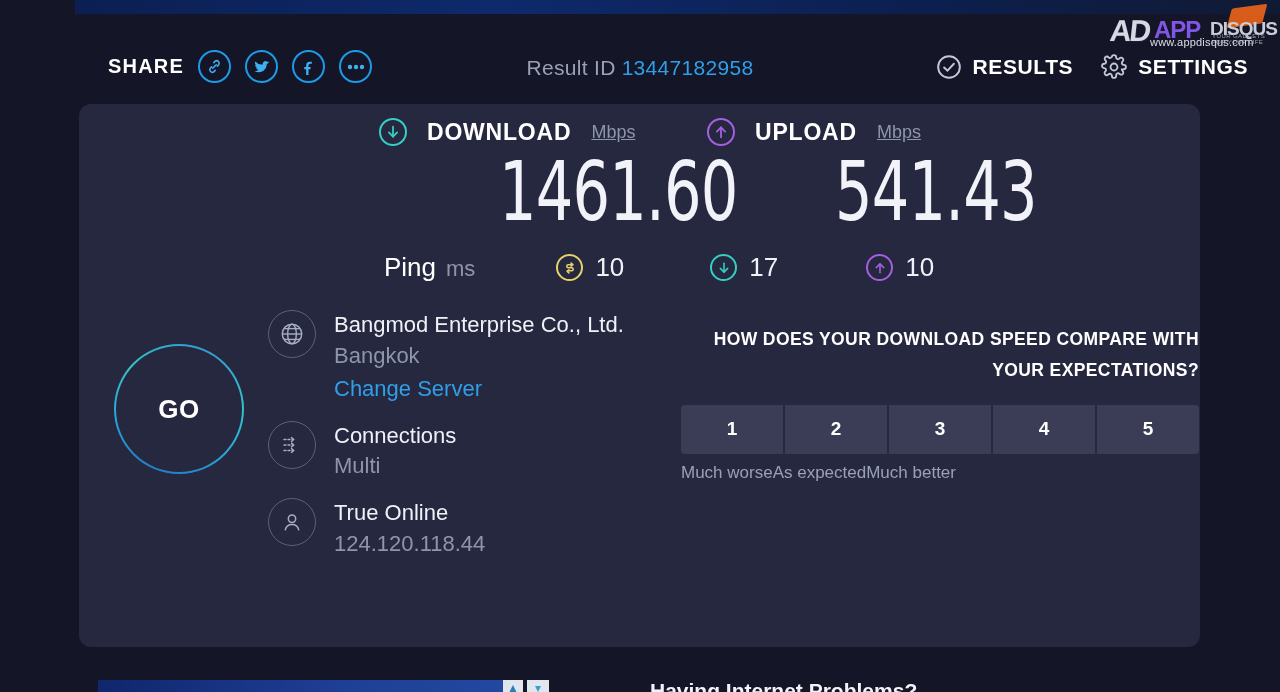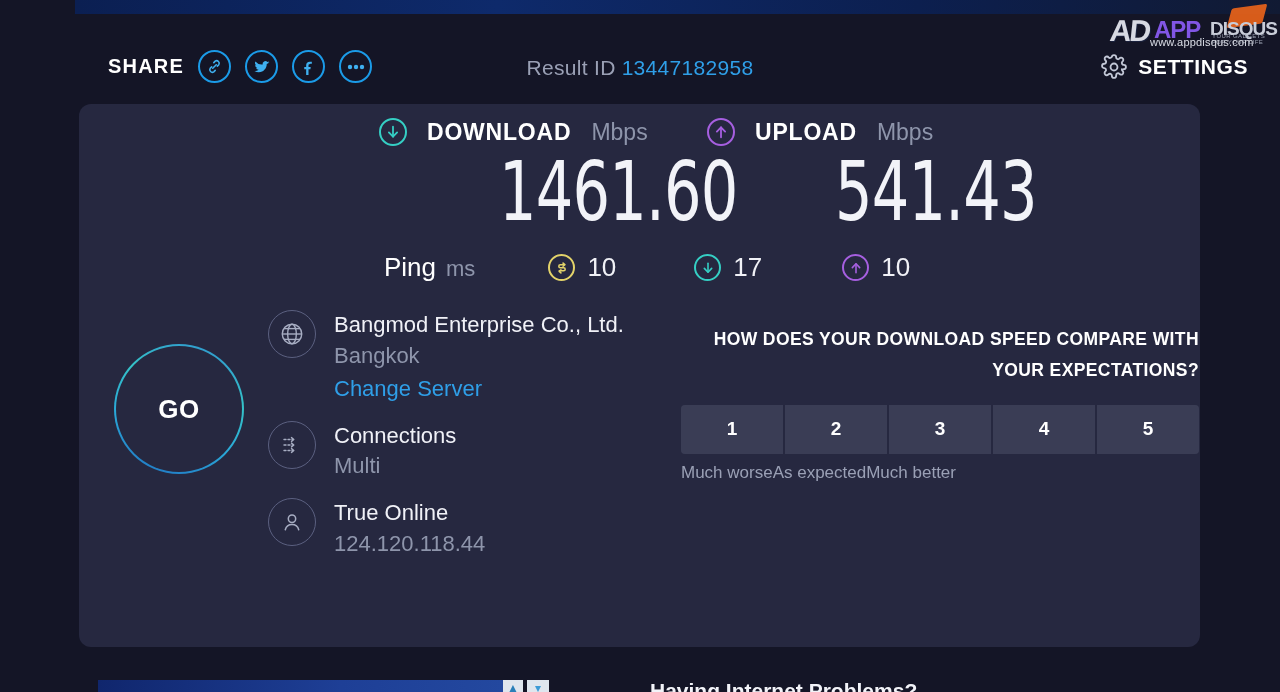--- a/index.html
+++ b/index.html
@@ -91,41 +91,41 @@
 
   
   .speeds { position: absolute; left: 0; top: 14px; width: 100%; height: 130px; }
   .speed-block { position: absolute; top: 0; }
   .speed-dl { left: 300px; }
   .speed-ul { left: 628px; }
   .speed-head { display: flex; align-items: center; gap: 20px; }
   .speed-head .ttl {
     font-size: 23px; font-weight: bold; color: #ffffff; letter-spacing: .8px;
   }
-  .speed-head .unit { font-size: 23px; color: #8e95ab; font-weight: normal; }
+  .speed-head .unit { font-size: 18px; color: #8e95ab; font-weight: normal; text-decoration: underline; }
   .circ-ico {
     width: 28px; height: 28px; border-radius: 50%; border: 2px solid currentColor;
     display: flex; align-items: center; justify-content: center;
   }
   .dl-color { color: #35cfc4; }
   .ul-color { color: #a65fe0; }
   .speed-val {
     margin-top: 2px;
     font-family: "DejaVu Sans Condensed", "Liberation Sans Narrow", "Liberation Sans", sans-serif;
     font-size: 82px; font-weight: 300; color: #f2f3f8;
     letter-spacing: -1px; line-height: 1.08;
     transform: scaleX(0.80); transform-origin: left top;
   }
   .speed-dl .speed-val { margin-left: 120px; }
   .speed-ul .speed-val { margin-left: 128px; }
 
   
   .ping-row {
     position: absolute; left: 305px; top: 148px;
-    display: flex; align-items: center; gap: 8px;
+    display: flex; align-items: center; gap: 16px;
   }
   .ping-label { display: flex; align-items: baseline; gap: 10px; }
   .ping-label .p1 { font-size: 26px; color: #ffffff; font-weight: normal; }
   .ping-label .p2 { font-size: 22px; color: #8e95ab; }
   .ping-item { display: flex; align-items: center; gap: 12px; }
   .ping-item .pv { font-size: 26px; color: #f0f1f6; }
   .pi-idle { margin-left: 65px; color: #e3d36a; }
   .pi-dl { margin-left: 70px; color: #35cfc4; align-items: center; }
   .pi-ul { margin-left: 72px; color: #a65fe0; }
   .ping-circ {
@@ -250,20 +250,29 @@
             <circle cx="15" cy="3" r="2.2"></circle>
         </svg>
       </span>
     </div>
 
     <div class="resultid">
       <span>Result ID</span><span class="idnum">13447182958</span>
     </div>
 
     <div class="header-right">
+      <div class="hr-item">
+        <span class="hr-ico">
+          <svg width="26" height="26" viewBox="0 0 24 24" fill="none" stroke="currentColor" stroke-width="1.8" stroke-linecap="round">
+            <circle cx="12" cy="12" r="10"></circle>
+              <path d="M7.5 12.4 10.6 15.4 16.5 9"></path>
+          </svg>
+        </span>
+        <span class="lbl">RESULTS</span>
+      </div>
       <div class="hr-item">
         <span class="hr-ico">
           <svg width="26" height="26" viewBox="0 0 24 24" fill="none" stroke="currentColor" stroke-width="1.7">
             <circle cx="12" cy="12" r="3.2"></circle>
             <path d="M19.4 13.5a1.7 1.7 0 0 0 .3 1.9l.1.1a2 2 0 1 1-2.8 2.8l-.1-.1a1.7 1.7 0 0 0-1.9-.3 1.7 1.7 0 0 0-1 1.5V20a2 2 0 1 1-4 0v-.1a1.7 1.7 0 0 0-1.1-1.5 1.7 1.7 0 0 0-1.9.3l-.1.1a2 2 0 1 1-2.8-2.8l.1-.1a1.7 1.7 0 0 0 .3-1.9 1.7 1.7 0 0 0-1.5-1H3a2 2 0 1 1 0-4h.1a1.7 1.7 0 0 0 1.5-1.1 1.7 1.7 0 0 0-.3-1.9l-.1-.1a2 2 0 1 1 2.8-2.8l.1.1a1.7 1.7 0 0 0 1.9.3H9a1.7 1.7 0 0 0 1-1.5V3a2 2 0 1 1 4 0v.1a1.7 1.7 0 0 0 1 1.5 1.7 1.7 0 0 0 1.9-.3l.1-.1a2 2 0 1 1 2.8 2.8l-.1.1a1.7 1.7 0 0 0-.3 1.9V9a1.7 1.7 0 0 0 1.5 1H21a2 2 0 1 1 0 4h-.1a1.7 1.7 0 0 0-1.5 1z"></path>
           </svg>
         </span>
         <span class="lbl">SETTINGS</span>
       </div>
     </div>

